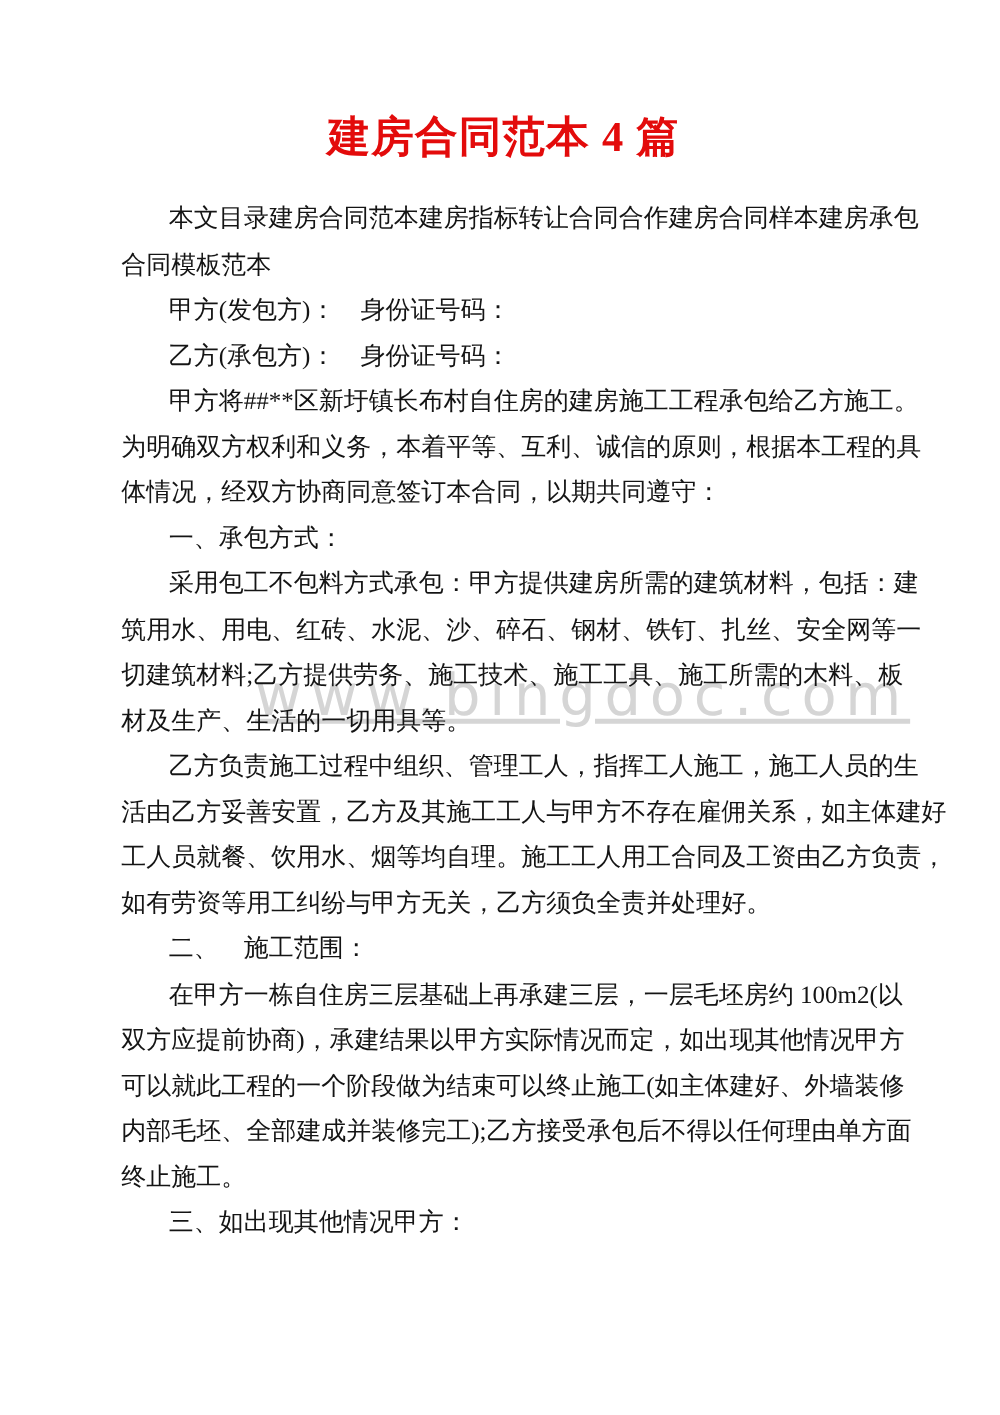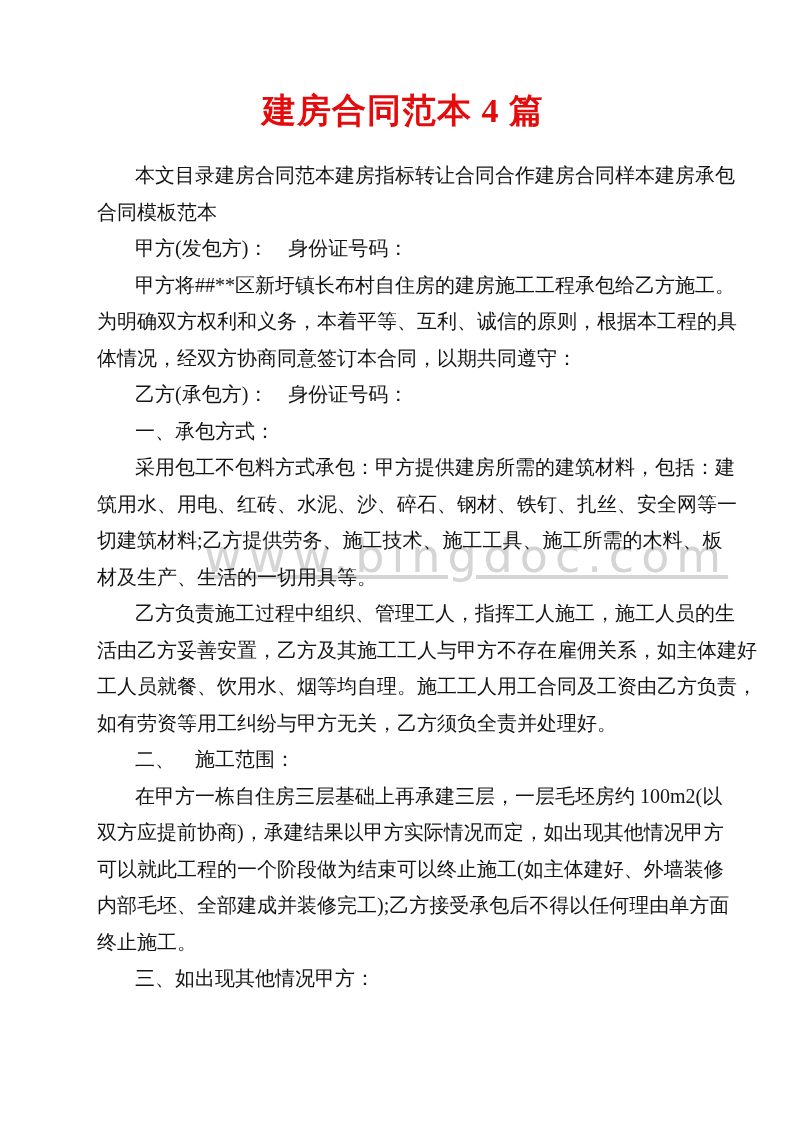--- a/index.html
+++ b/index.html
@@ -61,26 +61,26 @@
     <h1 class="doc-title" style="color: rgb(227, 11, 11); text-align: center;">建房合同范本 4 篇</h1>
     <div>
         <div class="para">
           <div class="line indent">本文目录建房合同范本建房指标转让合同合作建房合同样本建房承包</div>
           <div class="line">合同模板范本</div>
         </div>
         <div class="para">
           <div class="line indent">甲方(发包方)：　身份证号码：</div>
         </div>
         <div class="para">
+          <div class="line indent">乙方(承包方)：　身份证号码：</div>
+        </div>
+        <div class="para">
           <div class="line indent">甲方将##**区新圩镇长布村自住房的建房施工工程承包给乙方施工。</div>
           <div class="line">为明确双方权利和义务，本着平等、互利、诚信的原则，根据本工程的具</div>
           <div class="line">体情况，经双方协商同意签订本合同，以期共同遵守：</div>
-        </div>
-        <div class="para">
-          <div class="line indent">乙方(承包方)：　身份证号码：</div>
         </div>
         <div class="para">
           <div class="line indent">一、承包方式：</div>
         </div>
         <div class="para">
           <div class="line indent">采用包工不包料方式承包：甲方提供建房所需的建筑材料，包括：建</div>
           <div class="line">筑用水、用电、红砖、水泥、沙、碎石、钢材、铁钉、扎丝、安全网等一</div>
           <div class="line">切建筑材料;乙方提供劳务、施工技术、施工工具、施工所需的木料、板</div>
           <div class="line">材及生产、生活的一切用具等。</div>
         </div>

